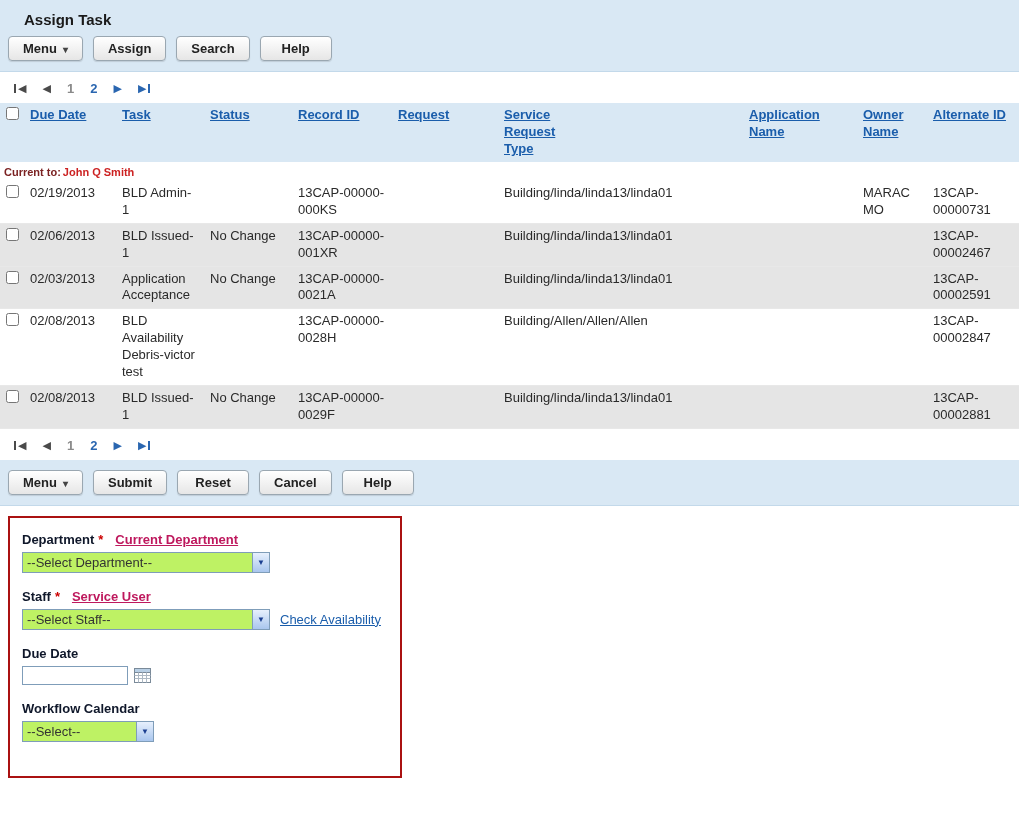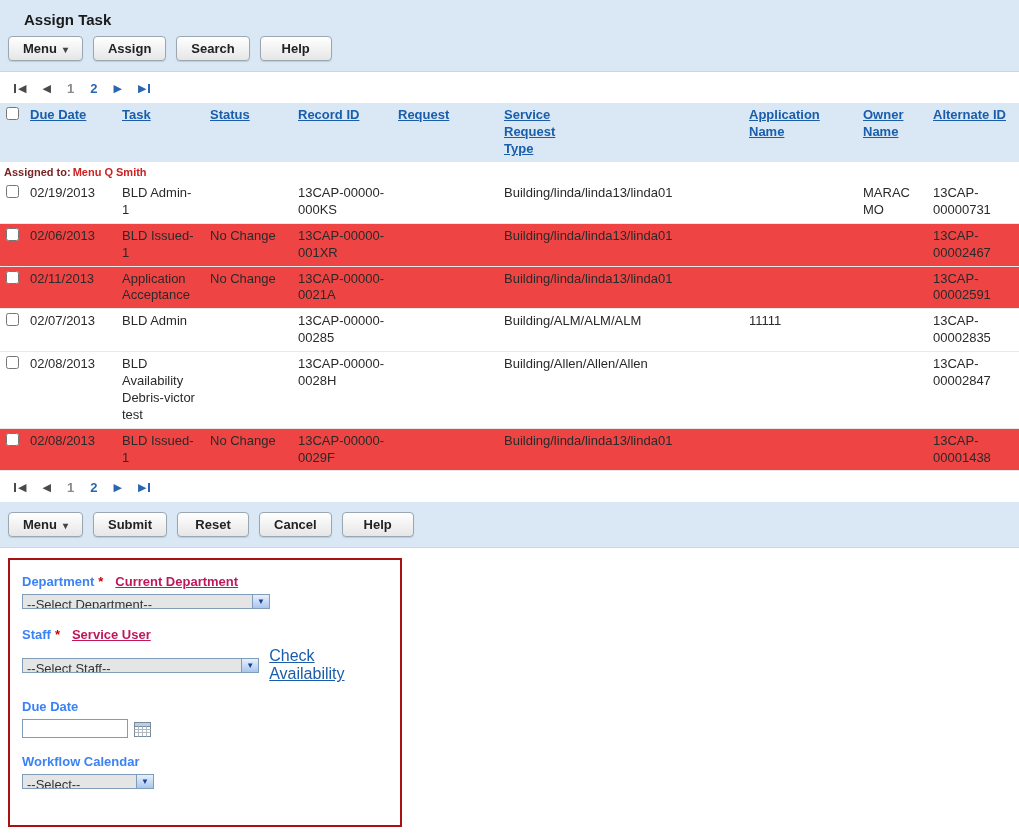--- a/index.html
+++ b/index.html
@@ -89,55 +89,55 @@
   a.colhead.w-owner { width: 50px; }
   td.cb, th.cb { width: 24px; padding: 4px 2px 4px 6px; }
   tr.group-row td {
     padding: 3px 4px 2px 4px;
     font-size: 11px;
     font-weight: bold;
   }
   .assigned-label { color: #7b2222; }
   .assigned-name  { color: #cc2222; margin-left: 2px; }
   tr.data-row td { border-bottom: 1px solid #e8e8e8; color: #2a2a2a; }
-  tr.data-row.alt { background: #ef4444; }
+  tr.data-row.alt { background: #e5e5e5; }
 
   
   .form-panel {
     border: 2px solid #aa1111;
     width: 394px;
     margin: 10px 0 6px 8px;
     padding: 14px 12px 16px 12px;
     background: #fff;
   }
   .field { margin-bottom: 16px; }
   .field:last-child { margin-bottom: 18px; }
   .label-row { margin-bottom: 5px; display: flex; align-items: baseline; gap: 4px; }
-  .flabel { font-weight: bold; color: #3b82f6; }
+  .flabel { font-weight: bold; color: #0f172a; }
   .req { color: #cc0000; font-weight: bold; }
   a.flink {
     color: #be185d;
     font-weight: bold;
     text-decoration: underline;
     cursor: pointer;
     margin-left: 8px;
   }
   a.sidelink {
     color: #1a5dab;
     text-decoration: underline;
     cursor: pointer;
     margin-left: 10px;
-    font-size: 16px;
+    font-size: 13px;
   }
   .fakeselect {
     display: inline-flex;
     align-items: stretch;
-    height: 15px;
+    height: 21px;
     border: 1px solid #7f9db9;
-    background: #e5e5e5;
+    background: #bef264;
     cursor: pointer;
   }
   .fs-text {
     flex: 1;
     padding: 2px 4px;
     color: #333;
     white-space: nowrap;
     overflow: hidden;
   }
   .fs-btn {
@@ -210,21 +210,21 @@
       <th><a class="colhead">Record ID</a></th>
       <th><a class="colhead">Request</a></th>
       <th><a class="colhead w-service">Service Request Type</a></th>
       <th><a class="colhead w-app">Application Name</a></th>
       <th><a class="colhead w-owner">Owner Name</a></th>
       <th><a class="colhead">Alternate ID</a></th>
     </tr>
   </thead>
   <tbody>
     <tr class="group-row">
-      <td colspan="10"><span class="assigned-label">Assigned to:</span><span class="assigned-name">Menu Q Smith</span></td>
+      <td colspan="10"><span class="assigned-label">Current to:</span><span class="assigned-name">John Q Smith</span></td>
     </tr>
   <tr class="data-row">
     <td class="cb"><input type="checkbox" style=""></td>
     <td>02/19/2013</td>
     <td>BLD Admin-1</td>
     <td></td>
     <td>13CAP-00000-000KS</td>
     <td></td>
     <td>Building/linda/linda13/linda01</td>
     <td></td>
@@ -238,41 +238,29 @@
     <td>No Change</td>
     <td>13CAP-00000-001XR</td>
     <td></td>
     <td>Building/linda/linda13/linda01</td>
     <td></td>
     <td></td>
     <td>13CAP-00002467</td>
   </tr>
       <tr class="data-row alt">
     <td class="cb"><input type="checkbox" style=""></td>
-    <td>02/11/2013</td>
+    <td>02/03/2013</td>
     <td>Application Acceptance</td>
     <td>No Change</td>
     <td>13CAP-00000-0021A</td>
     <td></td>
     <td>Building/linda/linda13/linda01</td>
     <td></td>
     <td></td>
     <td>13CAP-00002591</td>
-  </tr>
-      <tr class="data-row">
-    <td class="cb"><input type="checkbox" style=""></td>
-    <td>02/07/2013</td>
-    <td>BLD Admin</td>
-    <td></td>
-    <td>13CAP-00000-00285</td>
-    <td></td>
-    <td>Building/ALM/ALM/ALM</td>
-    <td>11111</td>
-    <td></td>
-    <td>13CAP-00002835</td>
   </tr>
       <tr class="data-row">
     <td class="cb"><input type="checkbox" style=""></td>
     <td>02/08/2013</td>
     <td>BLD Availability Debris-victor test</td>
     <td></td>
     <td>13CAP-00000-0028H</td>
     <td></td>
     <td>Building/Allen/Allen/Allen</td>
     <td></td>
@@ -282,21 +270,21 @@
       <tr class="data-row alt">
     <td class="cb"><input type="checkbox" style=""></td>
     <td>02/08/2013</td>
     <td>BLD Issued-1</td>
     <td>No Change</td>
     <td>13CAP-00000-0029F</td>
     <td></td>
     <td>Building/linda/linda13/linda01</td>
     <td></td>
     <td></td>
-    <td>13CAP-00001438</td>
+    <td>13CAP-00002881</td>
   </tr>
     </tbody>
 </table>
 
 <div class="pager">
   <span class="pg first disabled"><span class="bar"></span>◀</span>
   <span class="pg disabled">◀</span>
   <span class="pg num current">1</span>
   <span class="pg num link">2</span>
   <span class="pg enabled">▶</span>

